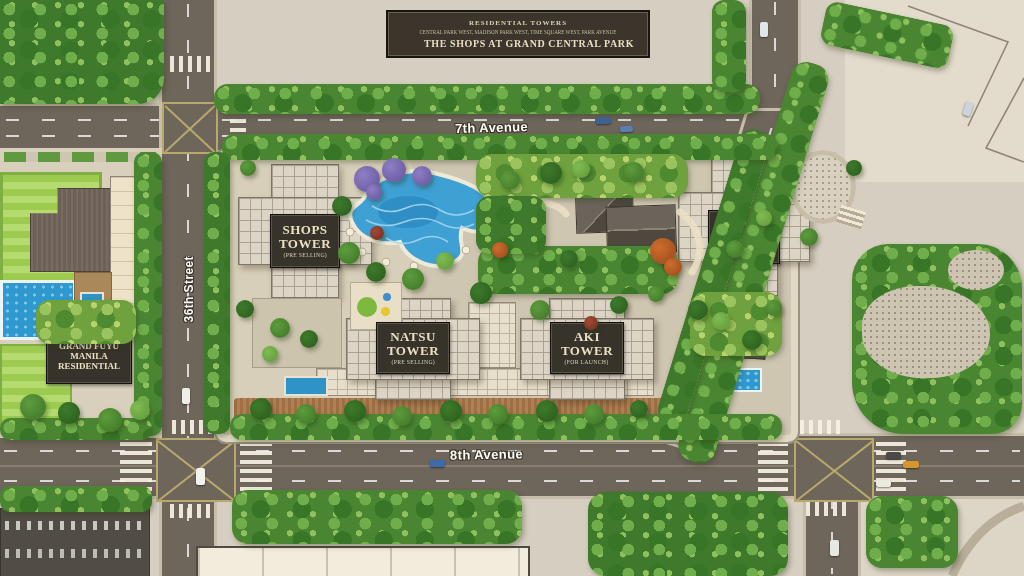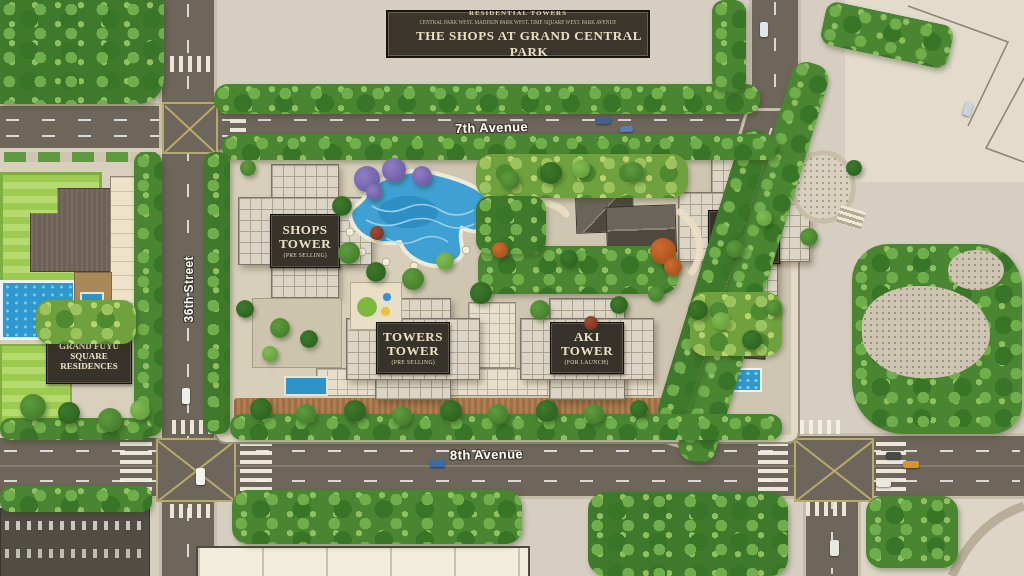--- a/index.html
+++ b/index.html
@@ -51,21 +51,21 @@
   .dark-label .small{font-size:8px;transform:scale(.72);letter-spacing:.4px;white-space:nowrap;color:#d9cfb4;}
   
   .street-label{position:absolute;z-index:8;color:#fdfbf3;font-weight:bold;font-size:13px;letter-spacing:.4px;
     text-shadow:-1px -1px 0 rgba(58,53,44,.95),1px -1px 0 rgba(58,53,44,.95),-1px 1px 0 rgba(58,53,44,.95),1px 1px 0 rgba(58,53,44,.95);}
   #banner{position:absolute;left:386px;top:10px;width:260px;height:44px;background:#3b352c;
     border:2px solid #181410;box-shadow:inset 0 0 0 1px rgba(210,200,170,.3);z-index:9;
     display:flex;flex-direction:column;align-items:center;justify-content:center;gap:1px;
     font-family:"Liberation Serif",serif;color:#ded2b6;text-align:center;}
   #banner .l1{font-size:7px;font-weight:bold;letter-spacing:1px;}
   #banner .l2{font-size:8px;transform:scale(.64);white-space:nowrap;color:#c6ba9e;}
-  #banner .l3{font-size:13px;font-weight:bold;letter-spacing:.6px;color:#e9dec2;margin-left:22px;}
+  #banner .l3{font-size:10px;font-weight:bold;letter-spacing:.6px;color:#e9dec2;margin-left:22px;}
   .car{position:absolute;border-radius:2px;box-shadow:0 1px 2px rgba(0,0,0,.45);z-index:7;}
   .patch{position:absolute;z-index:6;background-color:#cdc4b1;
     background-image:radial-gradient(#9a9181 1px,transparent 1.5px);background-size:6px 6px;}
   svg.overlay{position:absolute;left:0;top:0;z-index:4;pointer-events:none;}
   .pg-dot{position:absolute;border-radius:50%;}
 </style>
 </head>
 <body>
 
 <div id="stage">
@@ -116,22 +116,22 @@
                 background-image:repeating-linear-gradient(90deg,rgba(255,255,255,.07) 0 2px,transparent 2px 5px);"></div>
     <div class="abs" style="left:110px;top:28px;width:40px;height:152px;background:#eee3c8;border:1px solid #8f8475;
                 background-image:linear-gradient(#cfc4a8 1px,transparent 1px);background-size:100% 14px;"></div>
     <div class="abs" style="left:0;top:132px;width:70px;height:54px;background-color:#2f98cf;border:3px solid #ecf4f8;
                 background-image:radial-gradient(#7cc6e8 1.5px,transparent 2px);background-size:9px 8px;"></div>
     <div class="abs" style="left:74px;top:124px;width:36px;height:64px;background:#ab885a;border:1px solid #85663f;"></div>
     <div class="abs" style="left:80px;top:144px;width:20px;height:24px;background:#2f93c8;border:2px solid #e8e2d0;"></div>
     <div class="abs" style="left:0;top:196px;width:68px;height:80px;background:repeating-linear-gradient(180deg,#9ccb50 0 7px,#b4da70 7px 14px);border:2px solid #7fae43;"></div>
     <div class="dark-label" style="left:46px;top:182px;width:84px;height:52px;">
       <div style="font-size:9px;font-weight:bold;">GRAND FUYU</div>
-      <div style="font-size:9px;font-weight:bold;">SQUARE</div>
-      <div style="font-size:9px;font-weight:bold;">RESIDENCES</div>
+      <div style="font-size:9px;font-weight:bold;">MANILA</div>
+      <div style="font-size:9px;font-weight:bold;">RESIDENTIAL</div>
     </div>
   </div>
 
   <div class="block" id="podium">
     <div class="abs" style="left:12px;top:10px;width:184px;height:268px;background:#d8cfba;border-radius:8px;"></div>
     <div class="abs" style="left:18px;top:248px;width:452px;height:30px;background-color:#b08055;border-radius:4px;
                 background-image:repeating-linear-gradient(90deg,rgba(115,65,25,.28) 0 3px,transparent 3px 6px);"></div>
     <div class="slab" style="left:100px;top:218px;width:336px;height:26px;"></div>
     <div class="slab" style="left:252px;top:152px;width:46px;height:64px;"></div>
 
@@ -152,21 +152,21 @@
         <div class="big">FUYU</div>
         <div class="big">TOWER</div>
         <div class="small">(FOR LAUNCH)</div>
       </div>
     </div>
 
     <div class="abs" style="left:130px;top:148px;width:132px;height:100px;">
       <div class="tower-wing" style="left:22%;top:0;width:56%;height:100%;"></div>
       <div class="tower-wing" style="left:0;top:20%;width:100%;height:60%;"></div>
       <div class="dark-label" style="left:30px;top:24px;width:72px;height:50px;">
-        <div class="big">TOWERS</div>
+        <div class="big">NATSU</div>
         <div class="big">TOWER</div>
         <div class="small">(PRE SELLING)</div>
       </div>
     </div>
 
     <div class="abs" style="left:304px;top:148px;width:132px;height:100px;">
       <div class="tower-wing" style="left:22%;top:0;width:56%;height:100%;"></div>
       <div class="tower-wing" style="left:0;top:20%;width:100%;height:60%;"></div>
       <div class="dark-label" style="left:30px;top:24px;width:72px;height:50px;text-align:center;">
         <div class="big">AKI</div>

